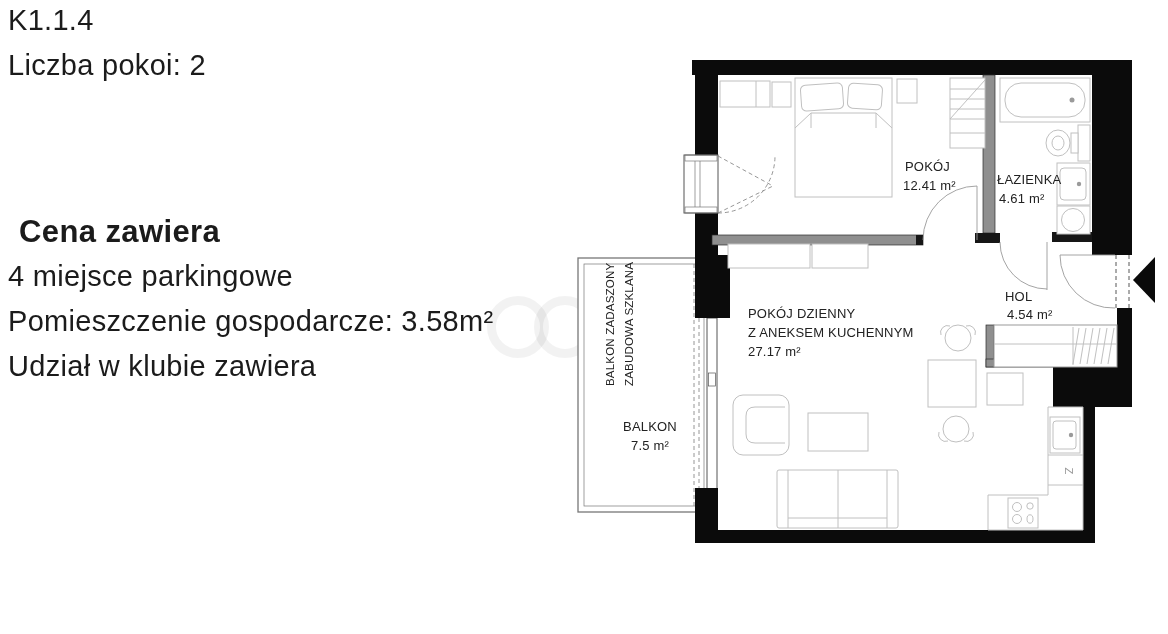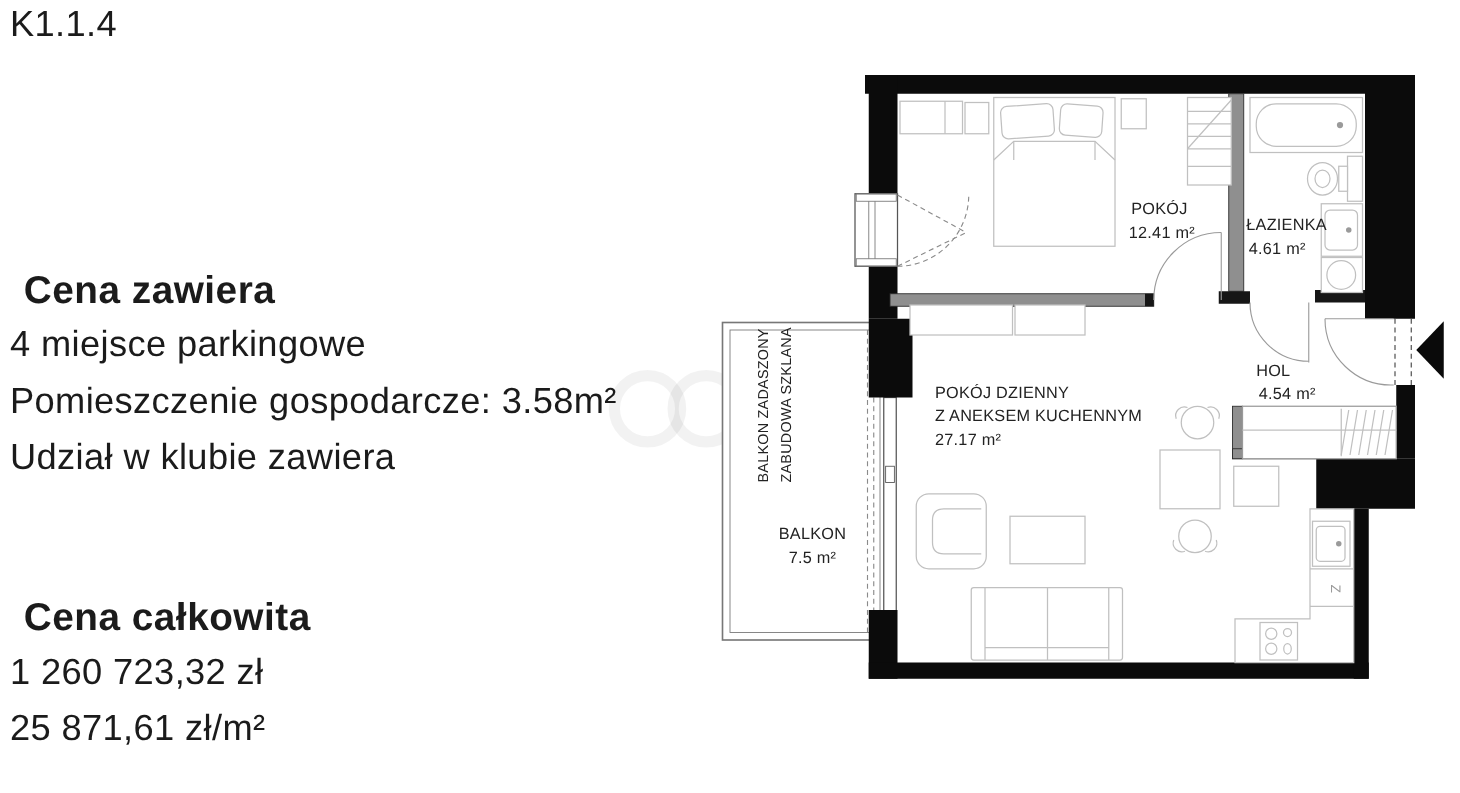--- a/index.html
+++ b/index.html
@@ -26,34 +26,30 @@
   .fl-label{font-family:"Liberation Sans",sans-serif;font-size:13px;fill:#222;letter-spacing:.2px;}
   .fl-vert{font-family:"Liberation Sans",sans-serif;font-size:11.5px;fill:#222;letter-spacing:.2px;}
 </style>
 </head>
 <body>
 
 <div id="stage">
 
   <div class="panel" id="block-top">
     <div class="line">K1.1.4</div>
+    <div class="line">Liczba pokoi: 2</div>
   </div>
 
   <div class="panel" id="block-includes">
     <div class="heading">Cena zawiera</div>
     <div class="line">4 miejsce parkingowe</div>
     <div class="line">Pomieszczenie gospodarcze: 3.58m²</div>
     <div class="line">Udział w klubie zawiera</div>
   </div>
 
-  <div class="panel" id="block-price">
-    <div class="heading">Cena całkowita</div>
-    <div class="line">1 260 723,32 zł</div>
-    <div class="line">25 871,61 zł/m²</div>
-  </div>
 
   <div class="wm-ring" style="left:487px;top:296px;width:44px;height:44px;"></div>
   <div class="wm-ring" style="left:534px;top:296px;width:44px;height:44px;"></div>
   <div class="wm-bar" style="left:589px;top:308px;width:48px;height:24px;"></div>
 
   <svg id="plan" width="595" height="580" viewBox="0 0 595 580">
 
     <g>
       <rect x="5" y="203" width="132" height="254" class="frame" style="stroke:#777;stroke-width:1.3"></rect>
       <rect x="11" y="209" width="120" height="242" class="frame-l"></rect>

